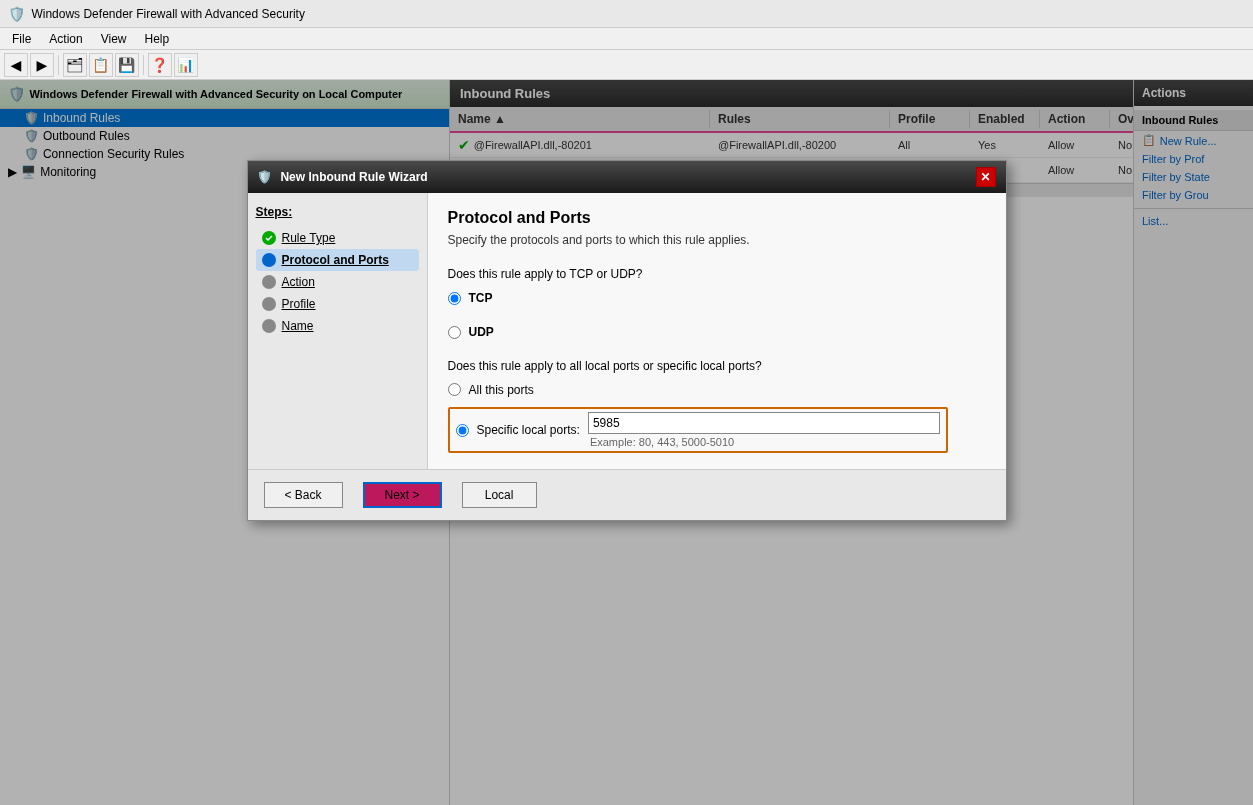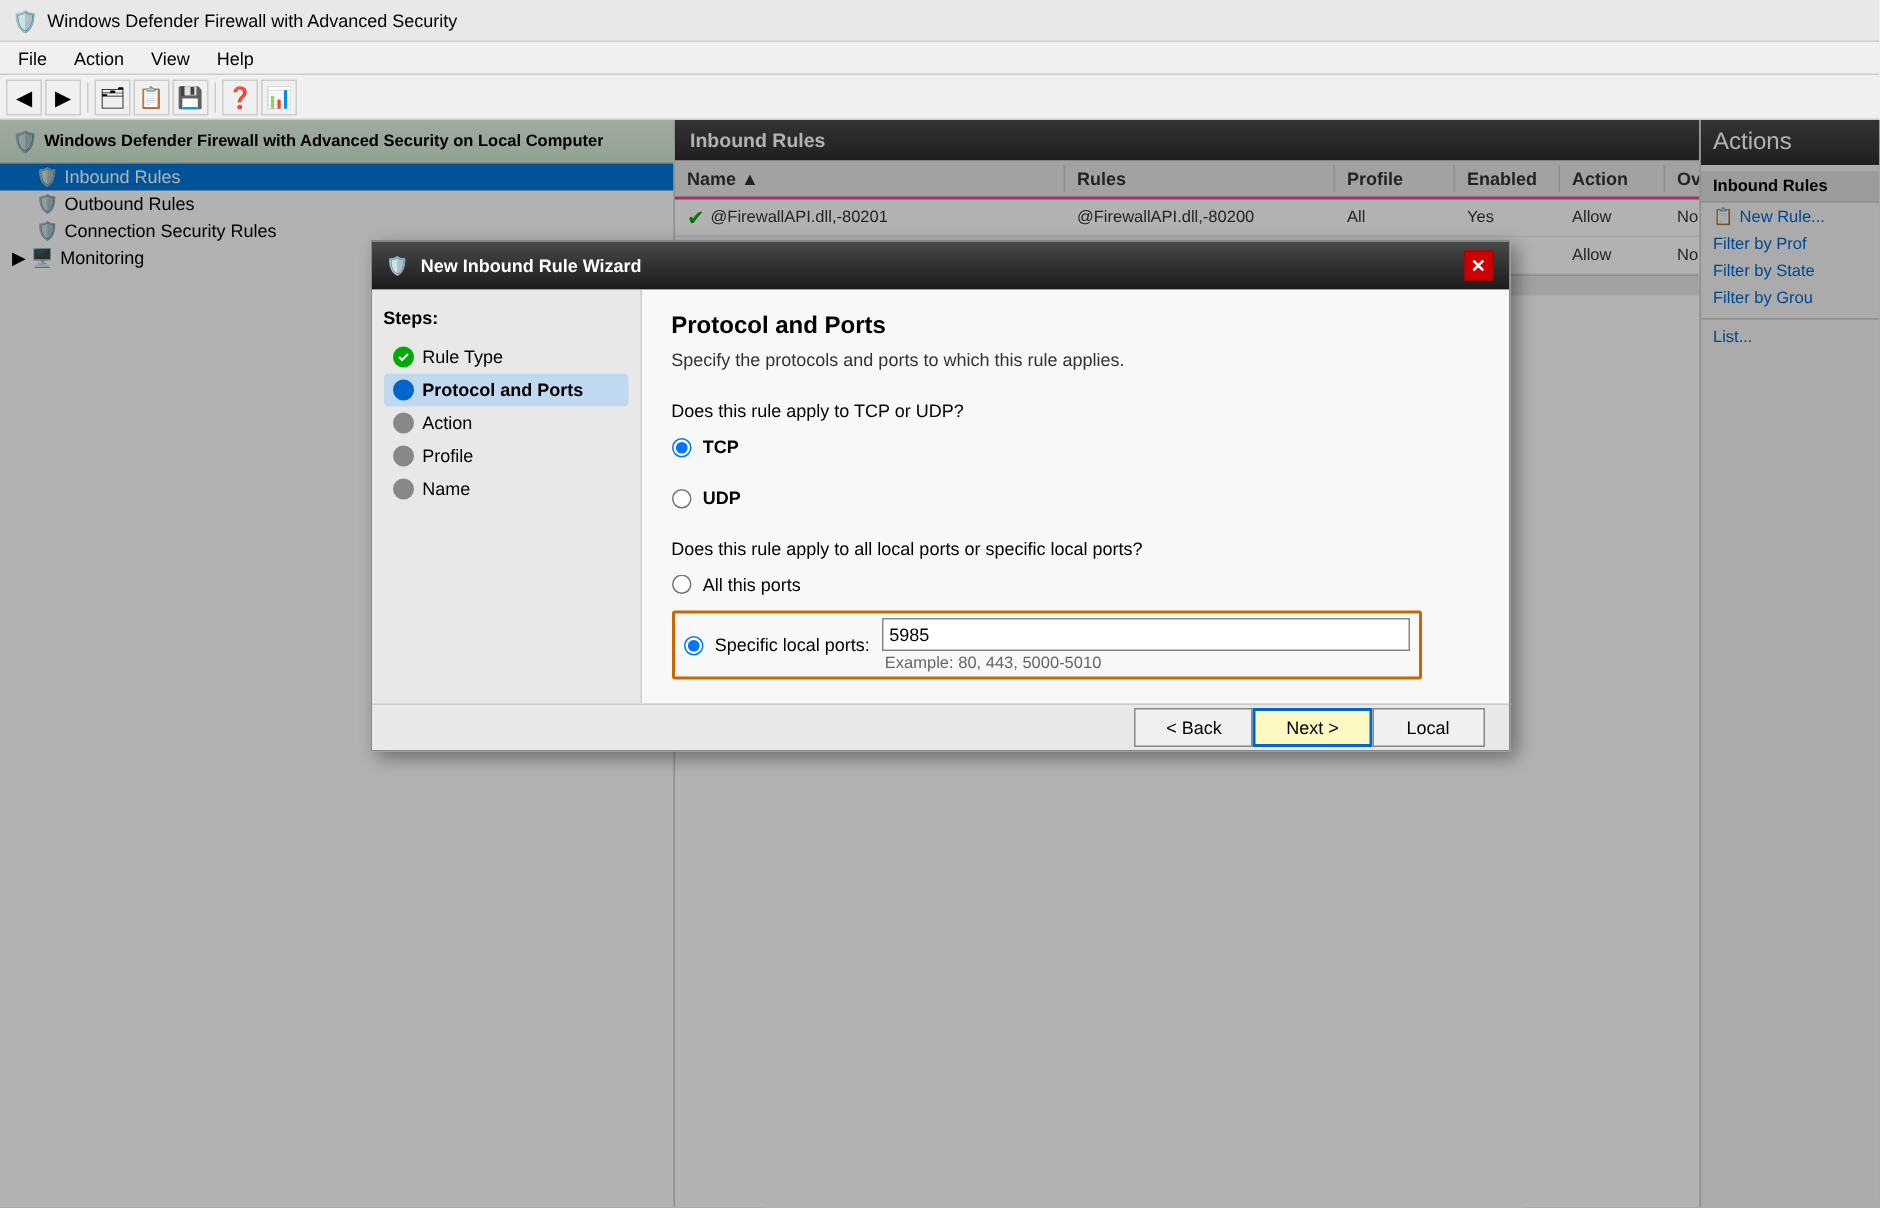--- a/index.html
+++ b/index.html
@@ -139,22 +139,22 @@
     .right-panel {
       width: 120px;
       background: #f5f5f5;
       border-left: 1px solid #ccc;
       overflow-y: auto;
     }
     .right-panel-header {
       background: linear-gradient(to bottom, #4a4a4a, #2d2d2d);
       color: #fff;
       padding: 6px 8px;
-      font-size: 16px;
-      font-weight: normal;
+      font-size: 12px;
+      font-weight: bold;
     }
     .right-panel-section {
       background: #e0e0e0;
       padding: 4px 8px;
       font-size: 11px;
       font-weight: bold;
       border-bottom: 1px solid #ccc;
       margin-top: 4px;
     }
     .right-panel-item {
@@ -213,20 +213,21 @@
     .modal-body {
       display: flex;
       flex: 1;
       overflow: hidden;
     }
     .modal-left {
       width: 180px;
       background: #e8e8e8;
       border-right: 1px solid #ccc;
       padding: 12px 8px;
+      text-decoration: underline;
     }
     .modal-left h3 {
       font-size: 12px;
       font-weight: bold;
       margin-bottom: 8px;
       color: #000;
     }
     .step-item {
       display: flex;
       align-items: center;
@@ -317,37 +318,36 @@
     .port-hint {
       font-size: 11px;
       color: #666;
       padding-left: 2px;
     }
 
     
     .modal-footer {
       background: #e8e8e8;
       border-top: 1px solid #ccc;
-      padding: 2px 16px;
-      display: flex;
-      justify-content: flex-end;
-      gap: 0;
+      padding: 12px 16px;
+      display: flex;
+      gap: 20px;
     }
     .dialog-btn {
       padding: 4px 20px;
       font-size: 12px;
       border: 1px solid #888;
       background: #f0f0f0;
       cursor: pointer;
       min-width: 75px;
       text-align: center;
     }
     .dialog-btn.primary {
       border: 2px solid #0066cc;
-      background: #fef9c3;
+      background: #be185d;
     }
     .dialog-btn:disabled {
       color: #999;
       cursor: default;
     }
 
     
     .h-scrollbar {
       height: 14px;
       background: #e8e8e8;

